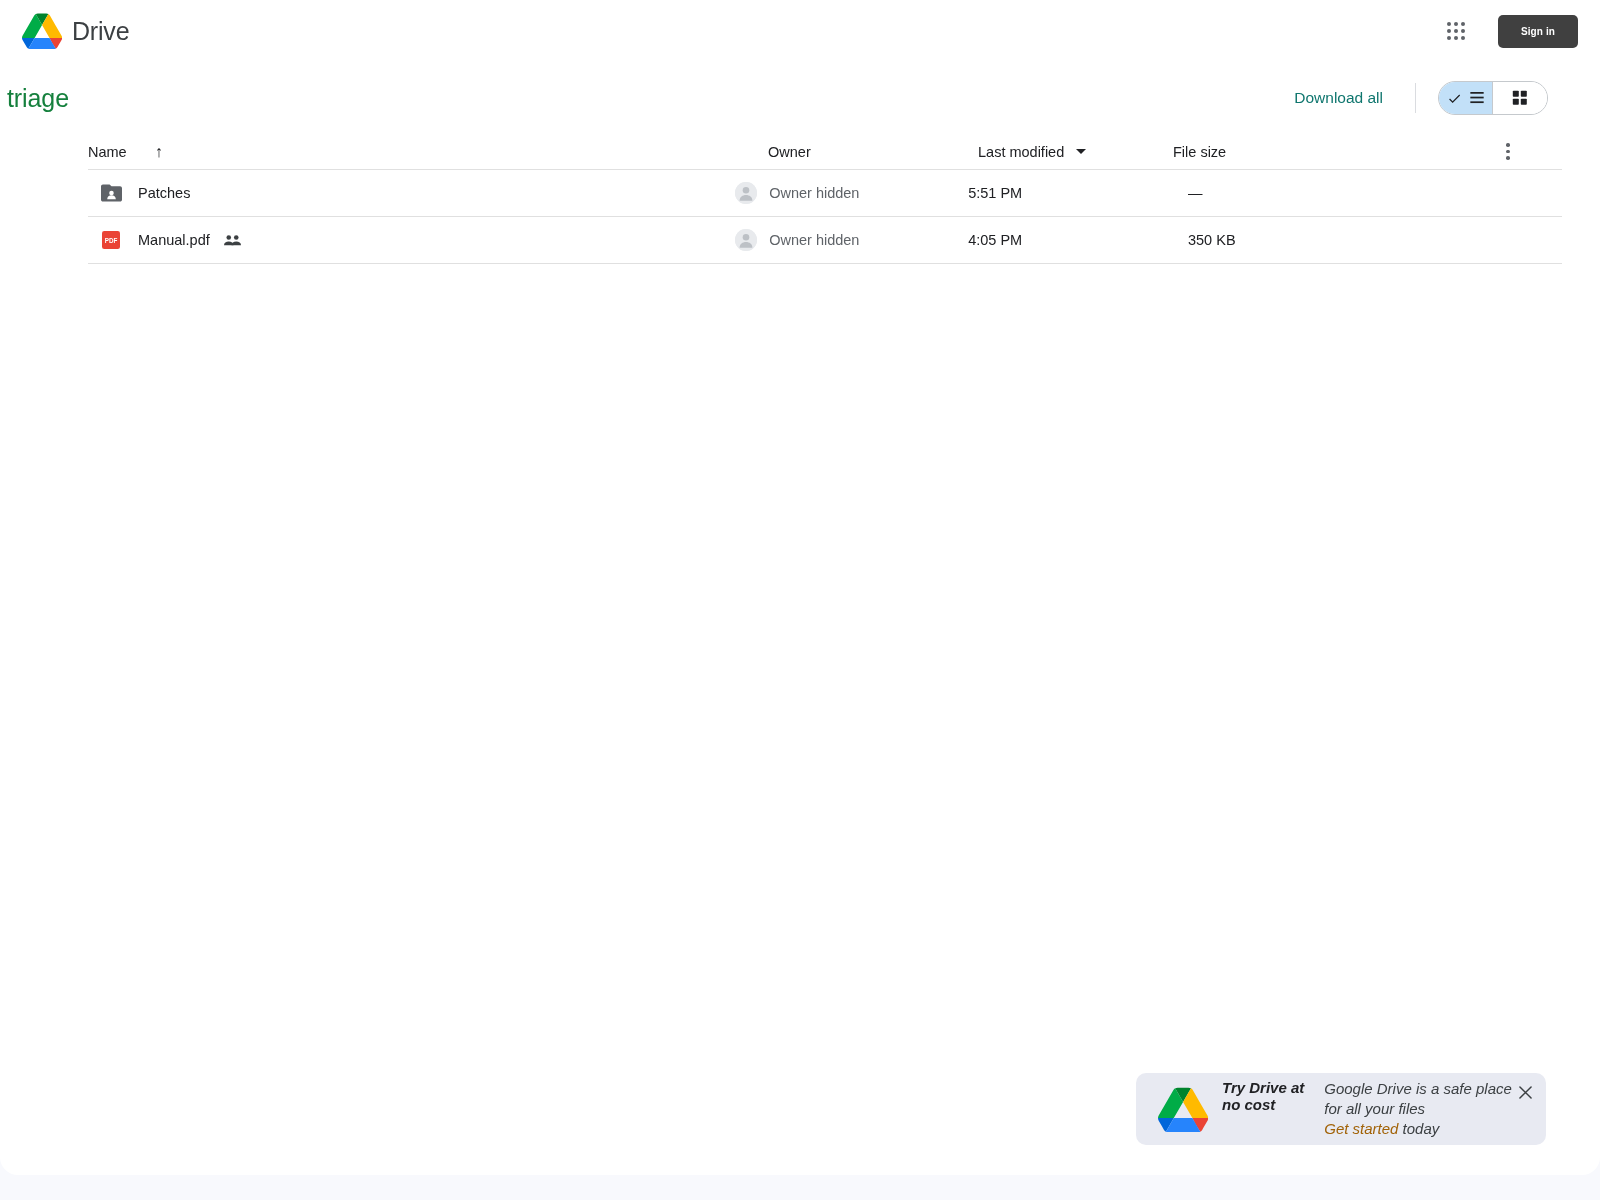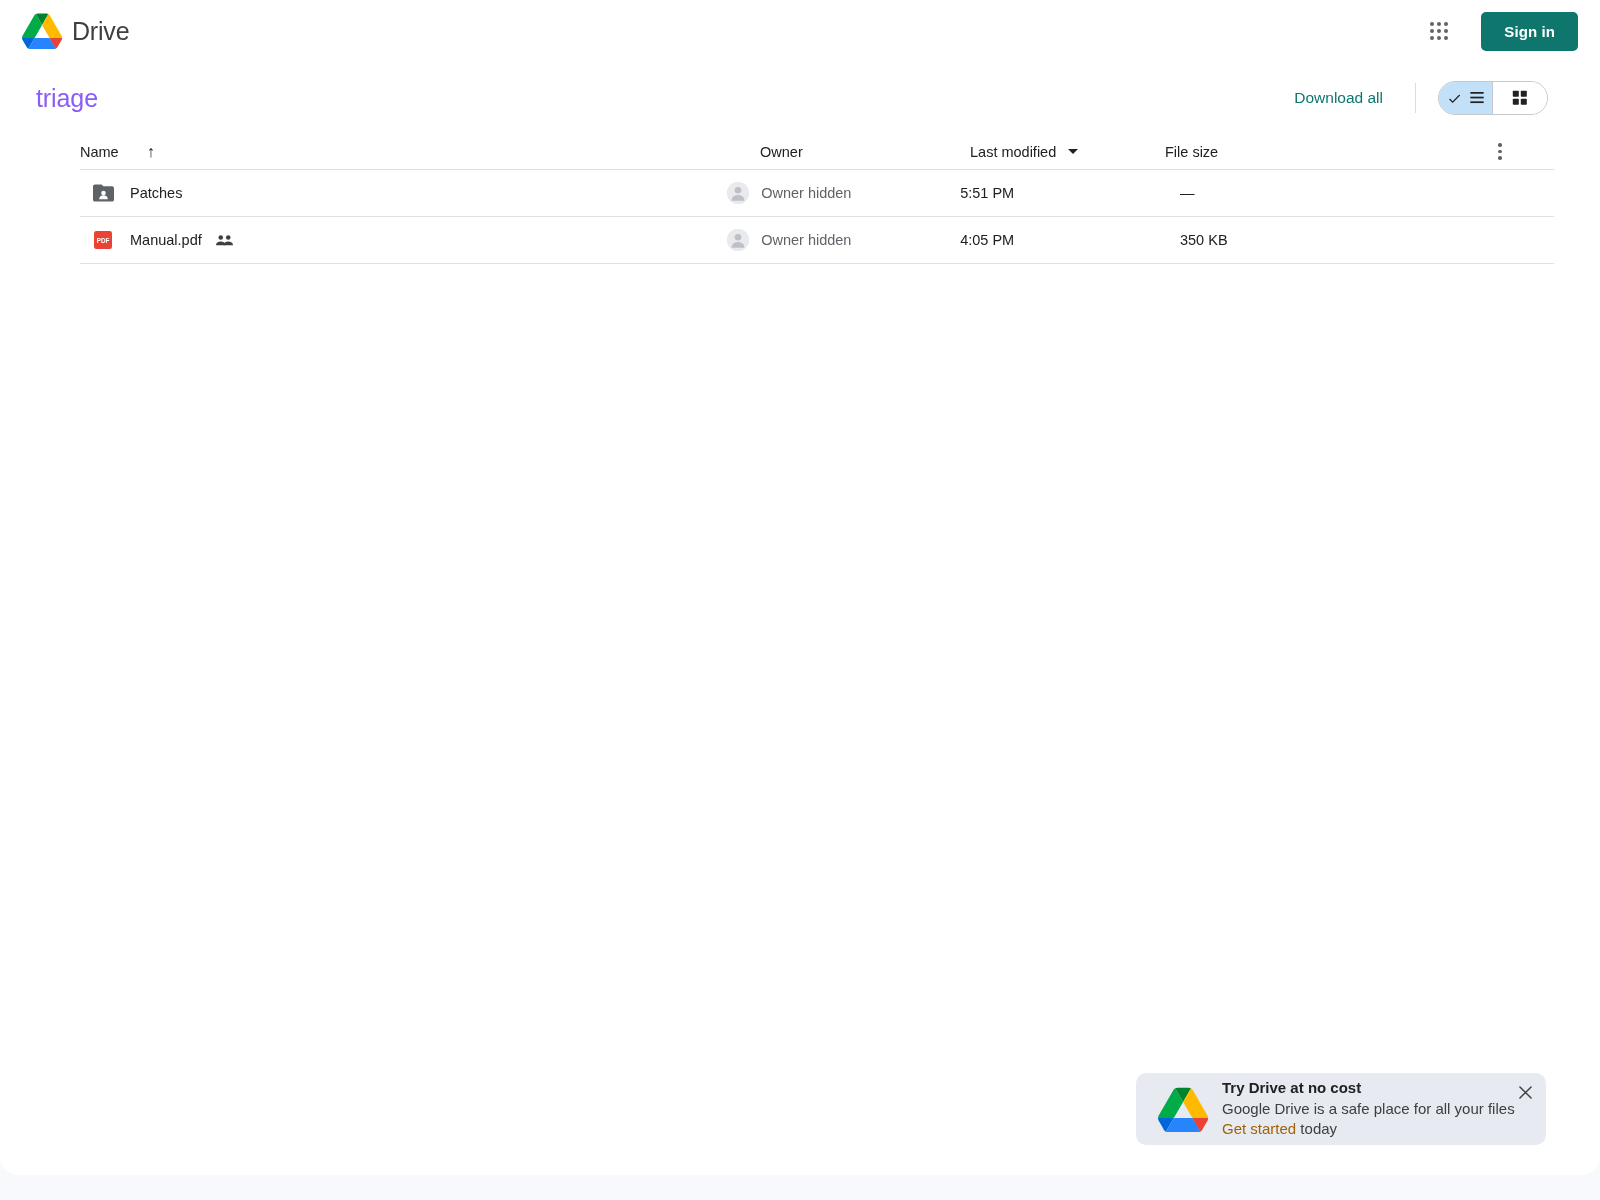--- a/index.html
+++ b/index.html
@@ -85,23 +85,23 @@
     gap: 3px;
   }
   .apps-dots i {
     width: 4px; height: 4px;
     background: #5f6368;
     border-radius: 50%;
     display: block;
   }
 
   .signin-btn {
-    background: #0f766e;
+    background: #404040;
     color: #ffffff;
-    font-size: 15px;
+    font-size: 10px;
     font-weight: 600;
     border: none;
     border-radius: 5px;
     padding: 11px 23px;
     cursor: pointer;
     letter-spacing: 0.1px;
     font-family: "Liberation Sans", sans-serif;
   }
 
   
@@ -109,23 +109,23 @@
     position: absolute;
     left: 0;
     top: 62px;
     width: 1600px;
     height: 72px;
     display: flex;
     align-items: center;
   }
 
   .folder-title {
-    margin-left: 36px;
+    margin-left: 7px;
     font-size: 25px;
-    color: #8b5cf6;
+    color: #15803d;
     font-weight: 400;
     letter-spacing: -0.1px;
   }
 
   .title-actions {
     position: absolute;
     right: 52px;
     top: 0;
     height: 72px;
     display: flex;
@@ -167,21 +167,21 @@
     background: #ffffff;
     cursor: pointer;
     border: none;
   }
   .view-btn.active { background: #c2e0f8; }
   .view-btn.left  { border-right: 1px solid #c5c9cd; }
 
   
   .table {
     position: absolute;
-    left: 80px;
+    left: 88px;
     top: 134px;
     width: 1474px;
   }
 
   .thead {
     display: flex;
     align-items: center;
     height: 36px;
     border-bottom: 1px solid #e0e0e0;
     padding-bottom: 0;
@@ -290,21 +290,21 @@
     height: 72px;
     background: #e8eaf2;
     border-radius: 10px;
     display: flex;
     align-items: center;
     padding: 0 14px;
   }
 
   .promo-logo { flex: none; margin-right: 14px; margin-left: 8px; }
 
-  .promo-text { display: flex; flex-direction: column; gap: 3px; }
+  .promo-text { display: flex; flex-direction: row; gap: 3px; font-style: italic; }
 
   .promo-title {
     font-size: 15px;
     font-weight: bold;
     color: #202124;
   }
 
   .promo-body {
     font-size: 15px;
     color: #3c4043;

